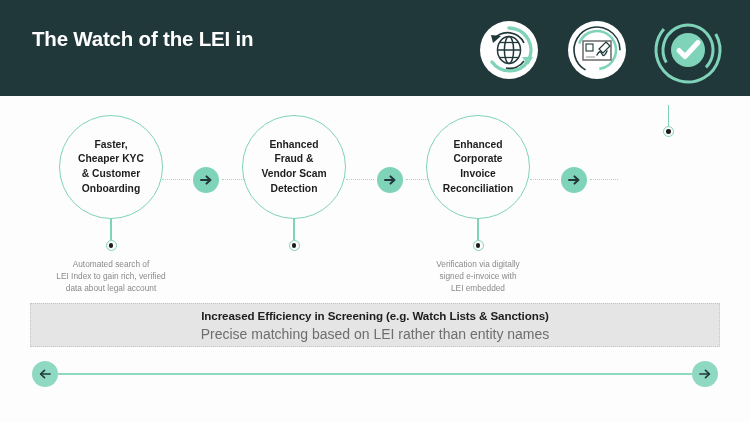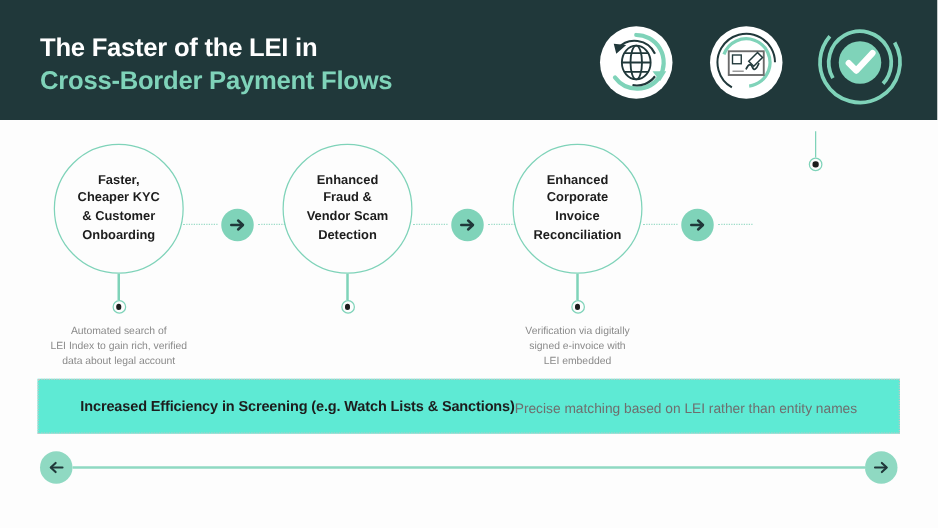--- a/index.html
+++ b/index.html
@@ -62,21 +62,21 @@
   .hicon {
     width: 66px;
     height: 66px;
     position: relative;
   }
   .hicon.big { width: 72px; height: 72px; }
 
   
   .flow {
     position: absolute;
-    left: 0;
+    left: 16px;
     top: 105px;
     width: 602px;
     height: 185px;
   }
   .step {
     position: absolute;
     top: 0;
     width: 160px;
     text-align: center;
   }
@@ -162,36 +162,36 @@
   .arrow-badge svg { display: block; }
 
   
   .screening-panel {
     position: absolute;
     left: 30px;
     top: 303px;
     width: 690px;
     height: 44px;
     border: 1.2px dotted #c6c6c6;
-    background: #5eead4;
-    display: flex;
-    flex-direction: row;
+    background: #e5e5e5;
+    display: flex;
+    flex-direction: column;
     align-items: center;
     justify-content: center;
     box-sizing: border-box;
   }
   .screening-title {
     font-size: 11.6px;
     font-weight: bold;
     color: #1d1d1d;
     letter-spacing: -0.1px;
   }
   .screening-sub {
     margin-top: 4px;
-    font-size: 11px;
+    font-size: 14px;
     color: #6e6e6e;
   }
 
   
   .bidir {
     position: absolute;
     left: 32px;
     top: 361px;
     width: 686px;
     height: 26px;
@@ -214,22 +214,21 @@
     background: #8fd9c2;
   }
 </style>
 </head>
 <body>
 
 <div class="page">
 
   <div class="header">
     <div class="header-title">
-      <span class="title-line1">The Faster of the LEI in</span>
-      <span class="title-line2">Cross-Border Payment Flows</span>
+      <span class="title-line1">The Watch of the LEI in</span>
     </div>
 
     <div class="header-icons">
 
       <div class="hicon">
         <svg width="66" height="66" viewBox="0 0 66 66">
           <circle cx="33" cy="33" r="29" fill="#ffffff"></circle>
           <path d="M33 11 A22 22 0 0 1 52 44" fill="none" stroke="#7fd3b9" stroke-width="3.4" stroke-linecap="round"></path>
           <path d="M52 44 A22 22 0 0 1 16 45" fill="none" stroke="#7fd3b9" stroke-width="3.4" stroke-linecap="round"></path>
           <polygon points="52,48 57,40 46,40" fill="#7fd3b9"></polygon>

